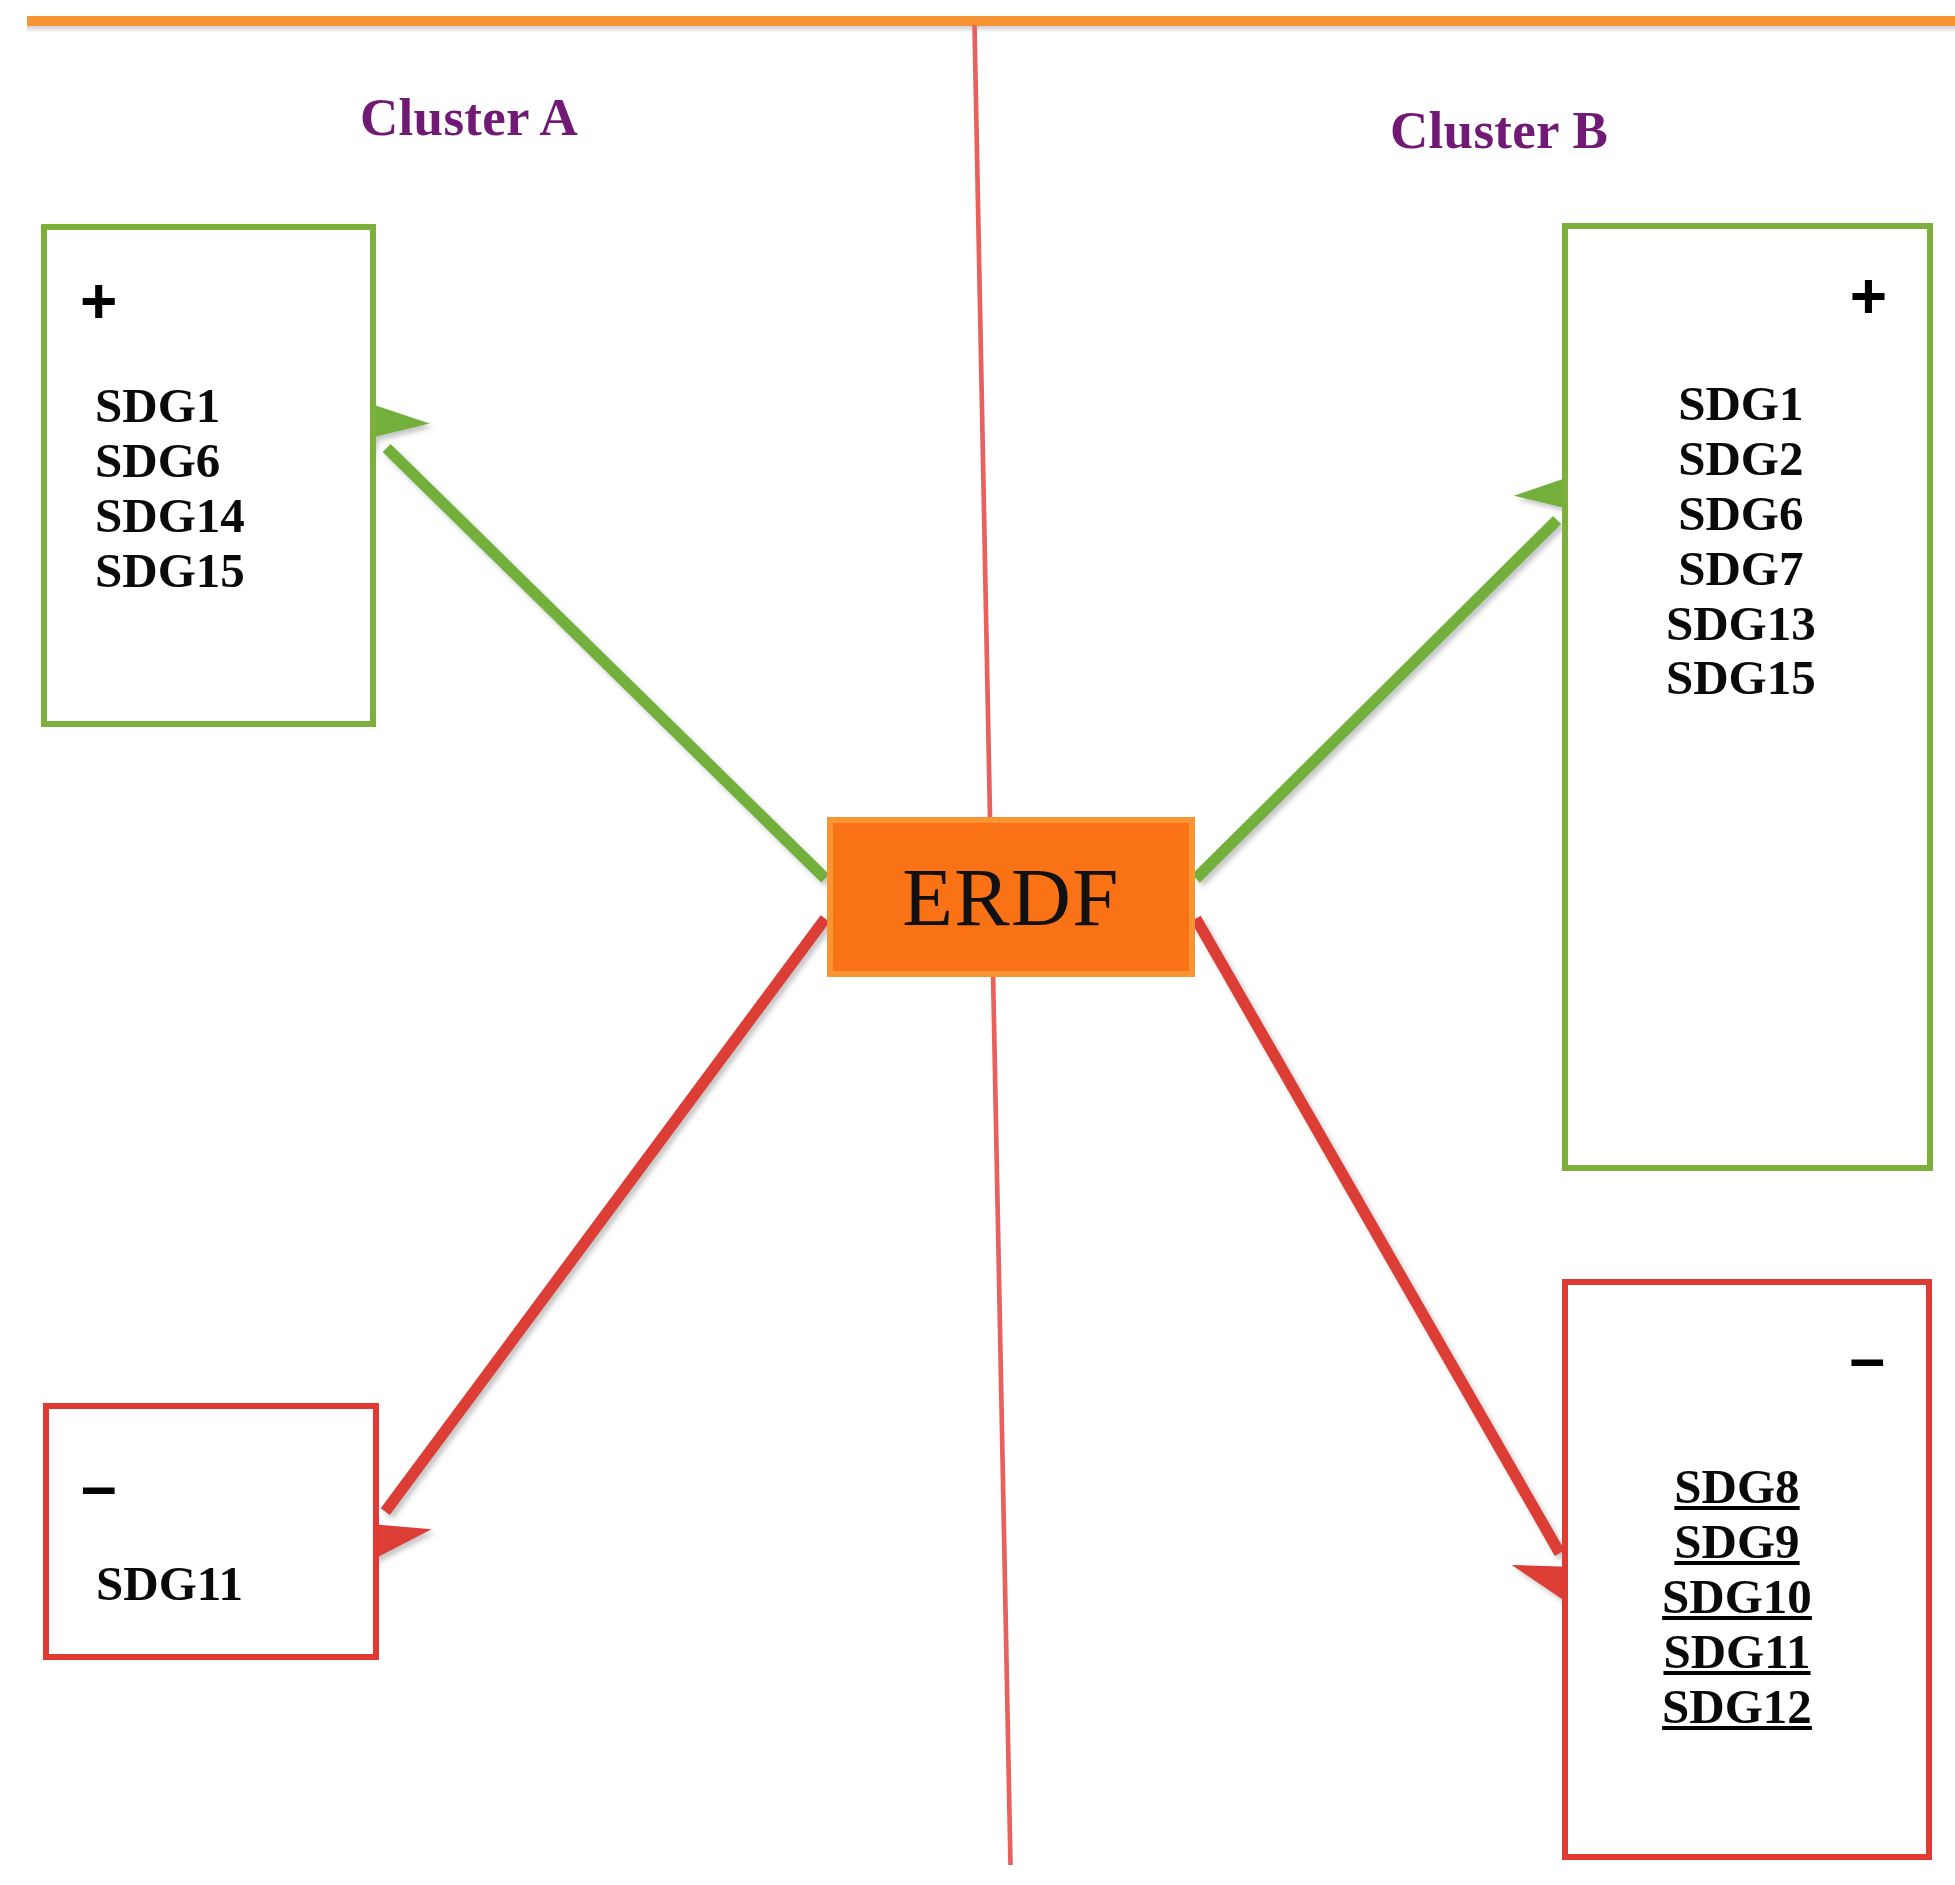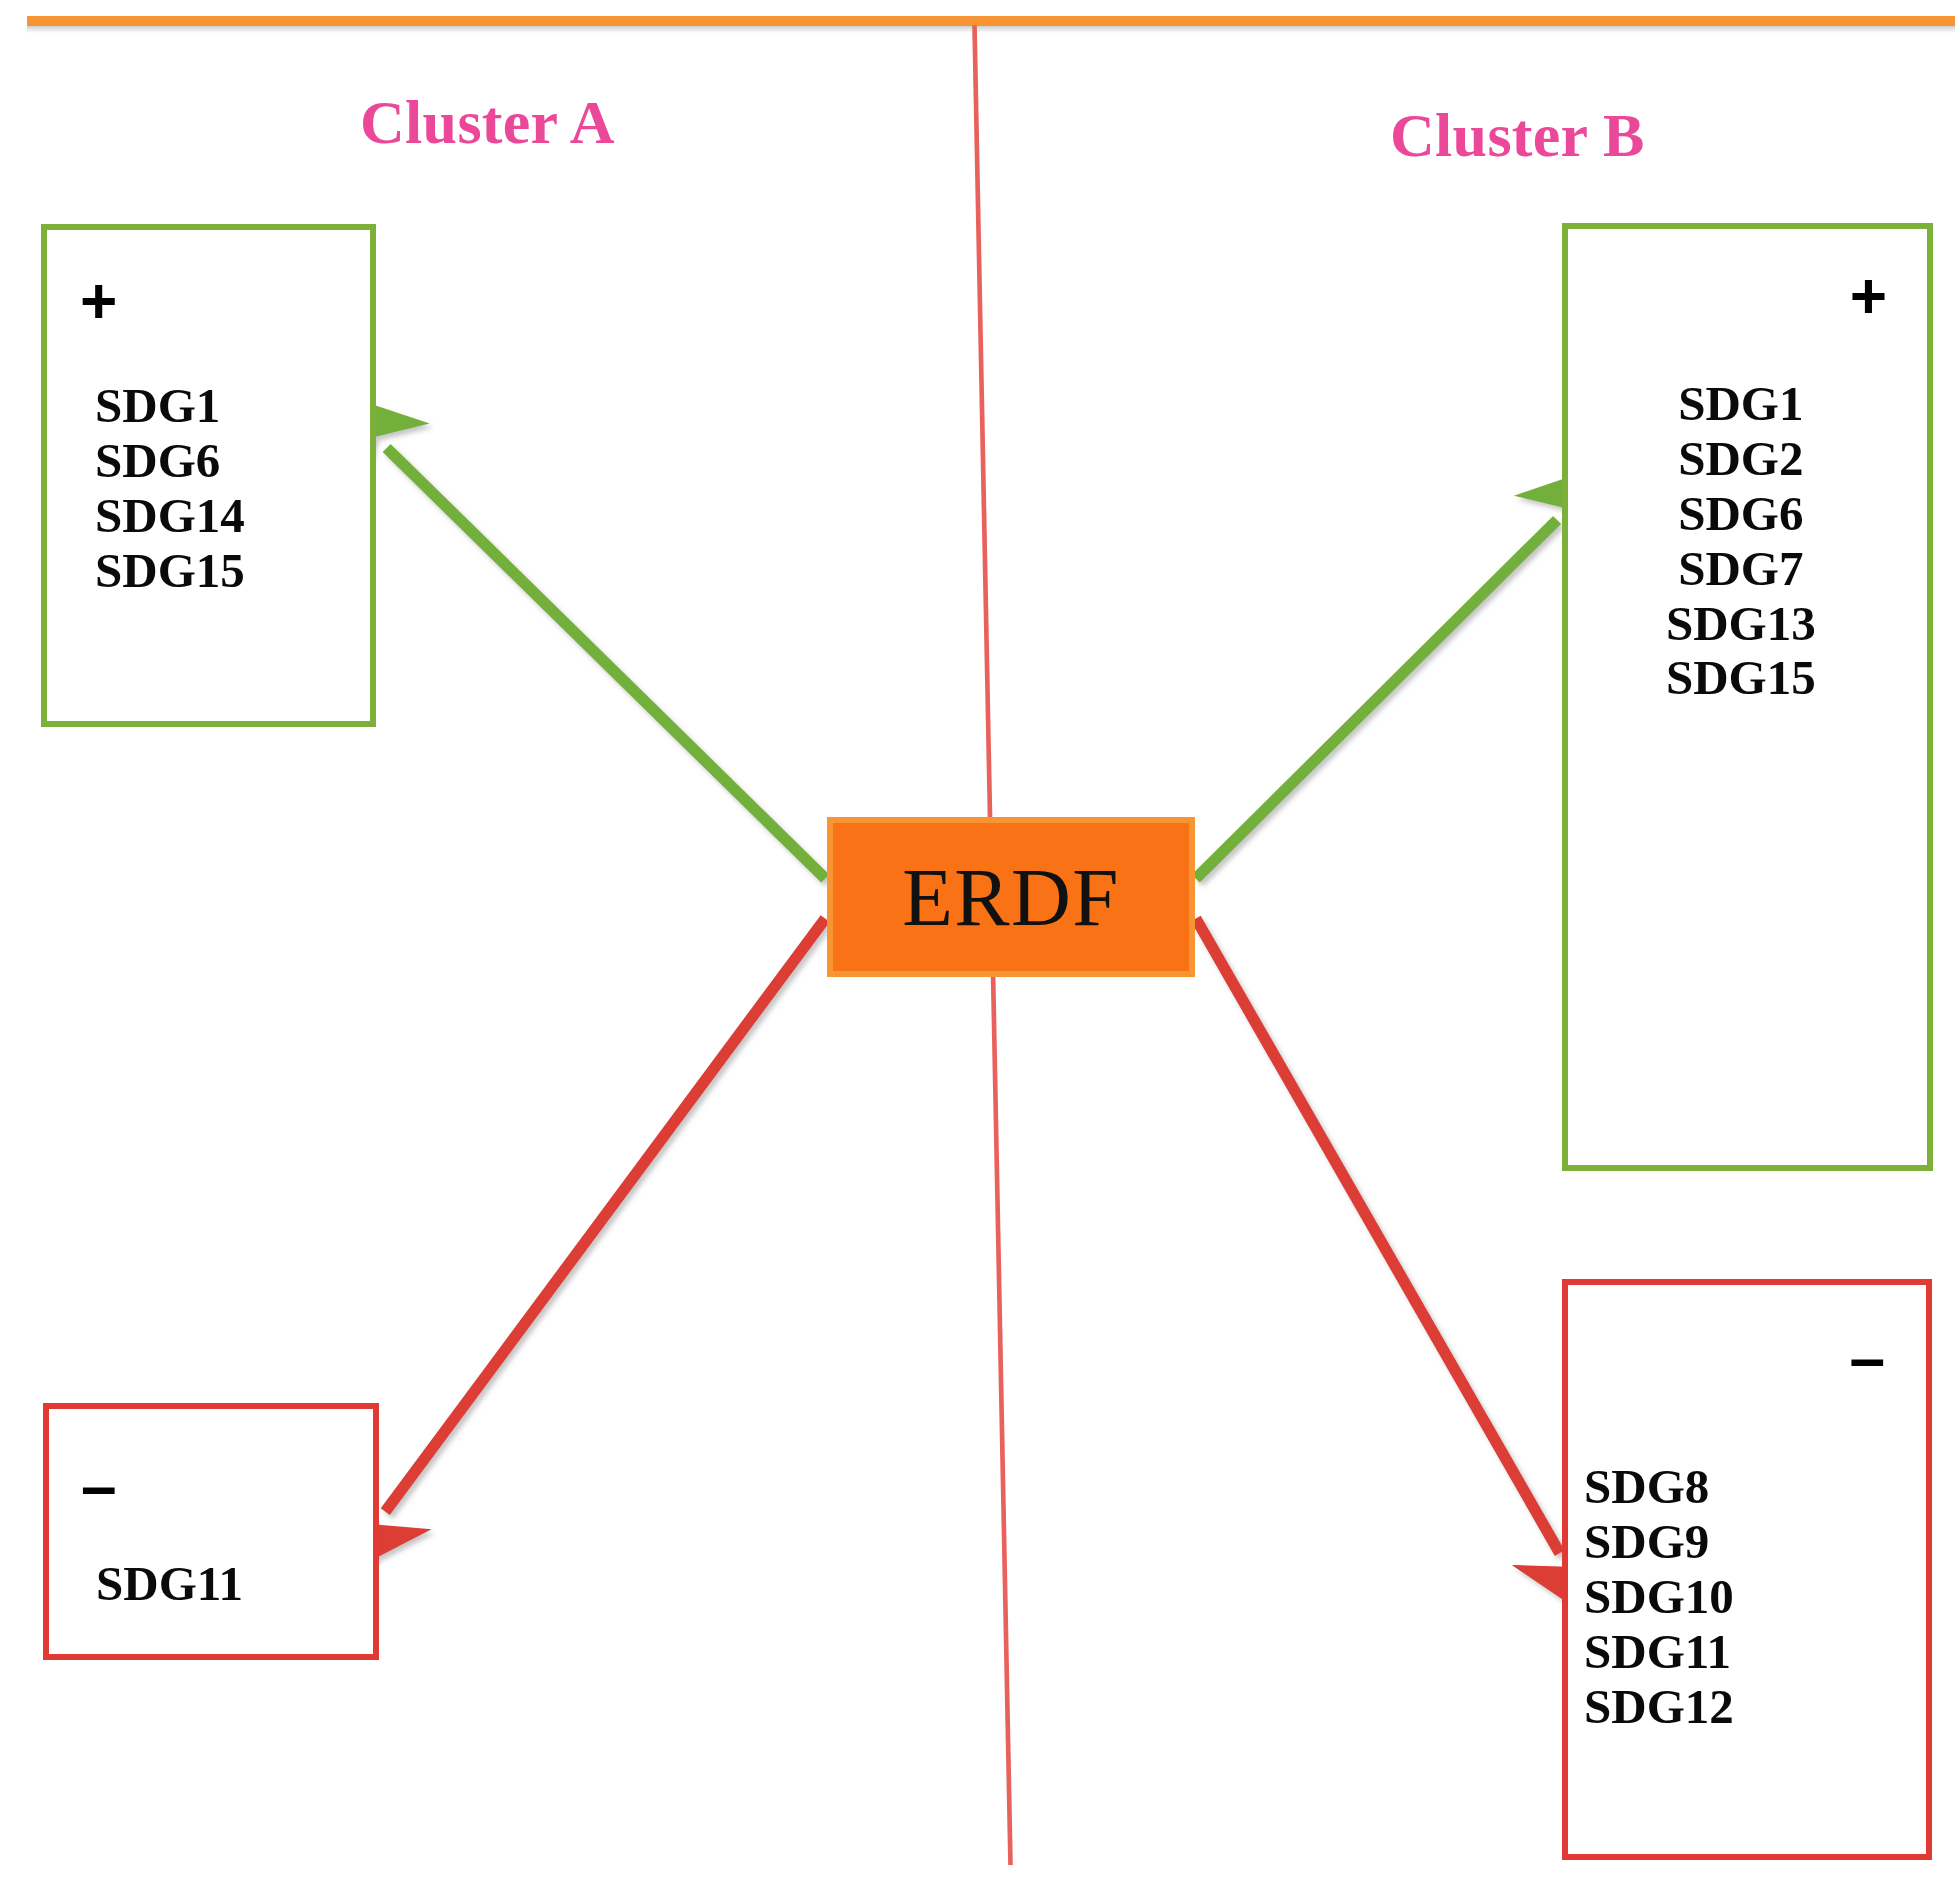--- a/index.html
+++ b/index.html
@@ -43,22 +43,22 @@
     width: 1955px;
     height: 1885px;
     pointer-events: none;
   }
 
   
   .cluster-heading {
     position: absolute;
     font-family: "Liberation Serif", "DejaVu Serif", serif;
     font-weight: bold;
-    font-size: 62px;
-    color: #ec4899;
+    font-size: 53px;
+    color: #701a75;
     white-space: nowrap;
     letter-spacing: 0.3px;
   }
   #cluster-a-heading { left: 360px; top: 87px; }
   #cluster-b-heading { left: 1390px; top: 100px; }
 
   
   .sdg-box {
     position: absolute;
     background: #ffffff;
@@ -104,21 +104,21 @@
   #box-cluster-b-positive .sdg-list { top: 132px; text-align: center; padding-right: 13.3px; }
 
   
   #box-cluster-a-negative { left: 43px; top: 1403px; width: 336px; height: 257px; }
   #box-cluster-a-negative .sign { left: 32px; top: 45px; }
   #box-cluster-a-negative .sdg-list { top: 132px; padding-left: 31px; text-align: left; }
 
   
   #box-cluster-b-negative { left: 1562px; top: 1279px; width: 370px; height: 581px; }
   #box-cluster-b-negative .sign { right: 41px; top: 41px; }
-  #box-cluster-b-negative .sdg-list { top: 159px; padding-right: 20px; }
+  #box-cluster-b-negative .sdg-list { top: 159px; text-align: center; padding-right: 20px; text-decoration: underline; }
 
   
   #erdf-node {
     position: absolute;
     left: 827px;
     top: 817px;
     width: 368px;
     height: 160px;
     border: 6px solid #F79433;
     background: #f97316;

